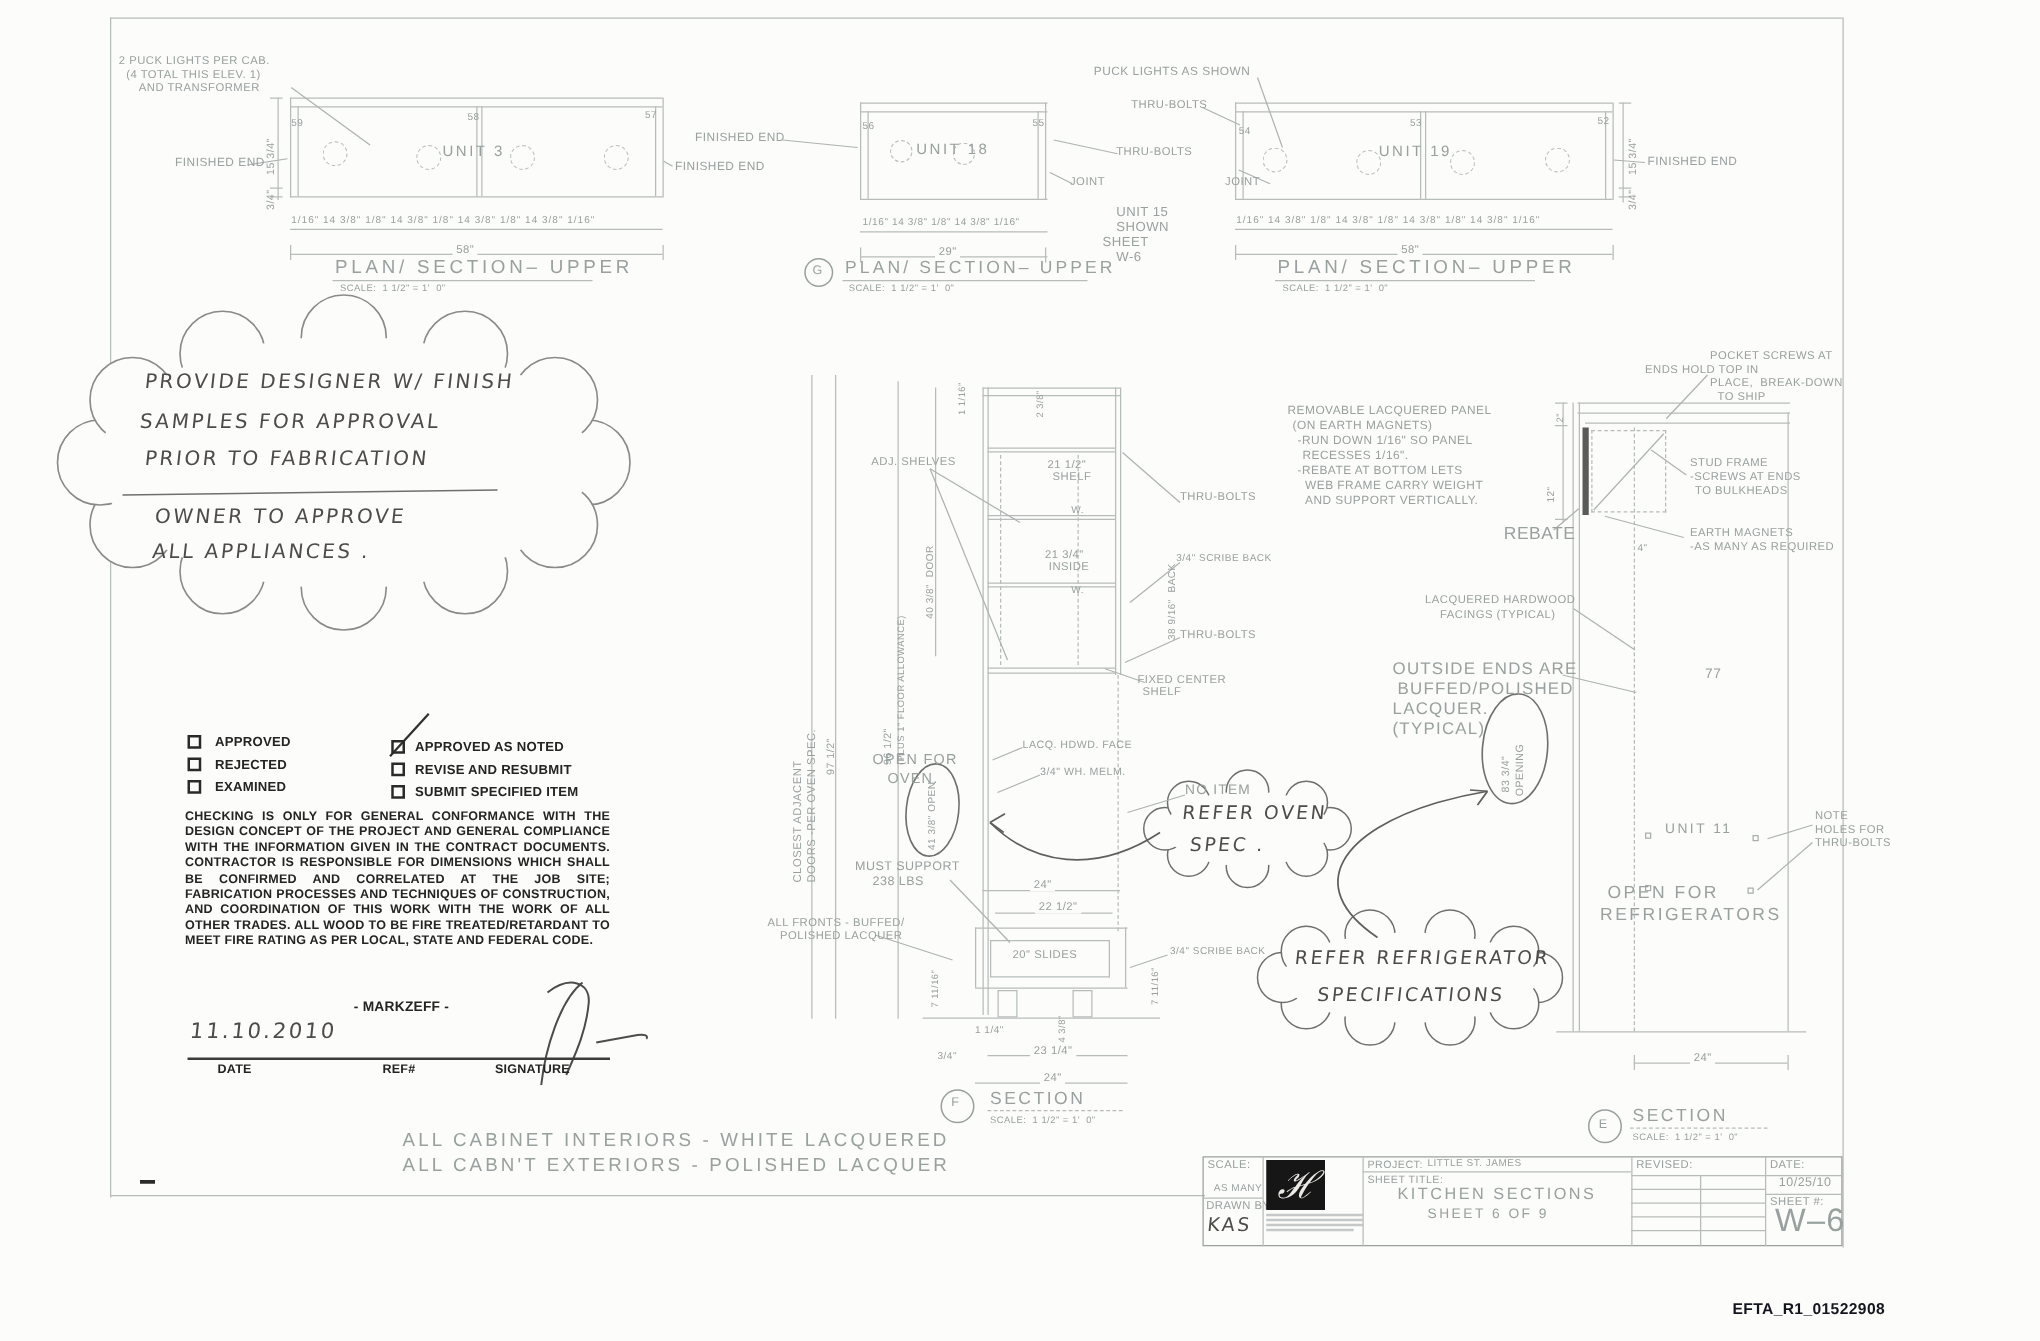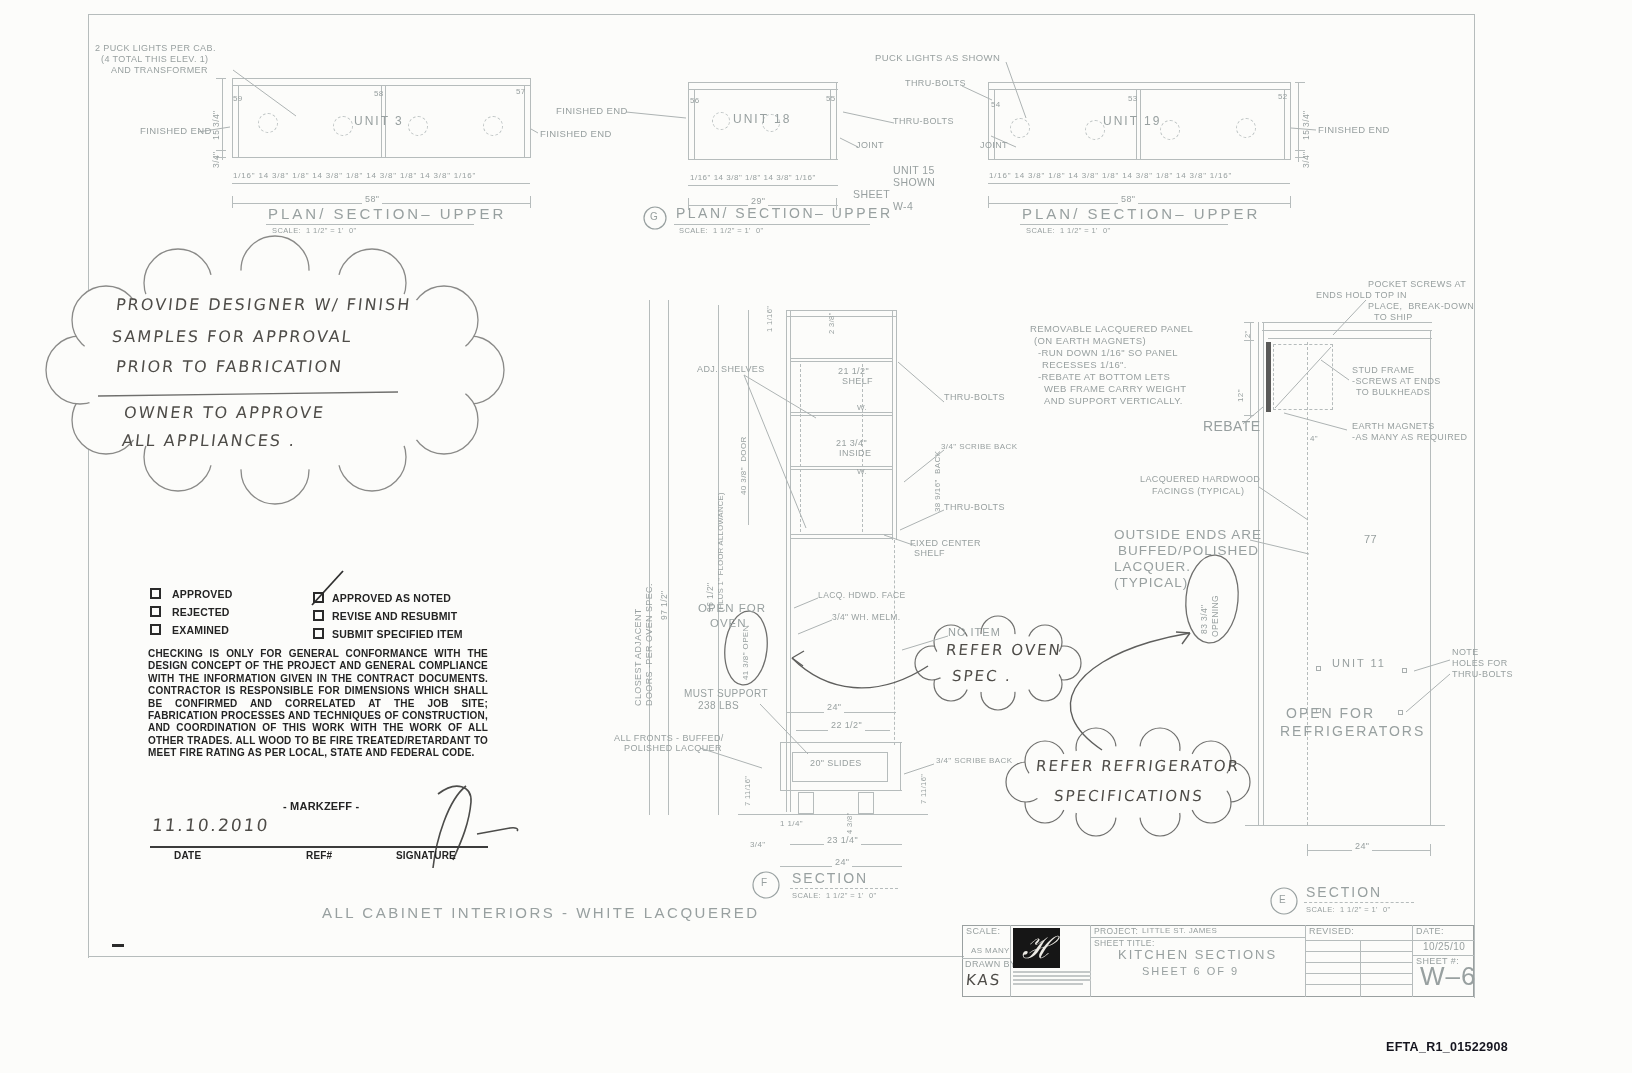--- a/index.html
+++ b/index.html
@@ -205,22 +205,22 @@
   <span class="t" style="left:676px;top:206px;font-size:14px;letter-spacing:2.5px">PLAN/ SECTION– UPPER</span>
   <i class="hl" style="left:674px;top:224px;width:196px"></i>
   <span class="t" style="left:679px;top:227px;font-size:7.5px">SCALE:  1 1/2" = 1'  0"</span>
   <span class="t" style="left:905px;top:79px;font-size:9px">THRU-BOLTS</span>
   <span class="t" style="left:893px;top:117px;font-size:9px">THRU-BOLTS</span>
   <span class="t" style="left:856px;top:141px;font-size:9px">JOINT</span>
   <span class="t" style="left:980px;top:141px;font-size:9px">JOINT</span>
   <span class="t" style="left:875px;top:53px;font-size:9.5px">PUCK LIGHTS AS SHOWN</span>
   <span class="t" style="left:893px;top:165px;font-size:10.5px">UNIT 15</span>
   <span class="t" style="left:893px;top:177px;font-size:10.5px">SHOWN</span>
-  <span class="t" style="left:853px;top:189px;font-size:10.5px">SHEET</span>
-  <span class="t" style="left:893px;top:201px;font-size:10.5px">W-4</span>
+  <span class="t" style="left:882px;top:189px;font-size:10.5px">SHEET</span>
+  <span class="t" style="left:893px;top:201px;font-size:10.5px">W-6</span>
 
   <i class="hl" style="left:988px;top:82px;width:302px"></i>
   <i class="hl" style="left:988px;top:89px;width:302px"></i>
   <i class="hl" style="left:988px;top:159px;width:302px"></i>
   <i class="vl" style="left:988px;top:82px;height:78px"></i>
   <i class="vl" style="left:994px;top:89px;height:70px"></i>
   <i class="vl" style="left:1136px;top:89px;height:70px"></i>
   <i class="vl" style="left:1140px;top:89px;height:70px"></i>
   <i class="vl" style="left:1284px;top:89px;height:70px"></i>
   <i class="vl" style="left:1290px;top:82px;height:78px"></i>
@@ -416,20 +416,21 @@
   <i class="hl" style="left:1307px;top:850px;width:123px"></i>
   <i class="vl" style="left:1307px;top:844px;height:12px"></i>
   <i class="vl" style="left:1430px;top:844px;height:12px"></i>
   <span class="t onln" style="left:1352px;top:842px;font-size:9px">24"</span>
   <span class="t" style="left:1279px;top:895px;font-size:10px">E</span>
   <span class="t" style="left:1306px;top:885px;font-size:14px;letter-spacing:2px">SECTION</span>
   <i class="hl hld" style="left:1304px;top:902px;width:110px"></i>
   <span class="t" style="left:1306px;top:906px;font-size:7.5px">SCALE:  1 1/2" = 1'  0"</span>
 
   <span class="t" style="left:322px;top:905px;font-size:15px;letter-spacing:2.5px">ALL CABINET INTERIORS - WHITE LACQUERED</span>
+  <span class="t" style="left:322px;top:925px;font-size:15px;letter-spacing:2.5px">ALL CABN'T EXTERIORS - POLISHED LACQUER</span>
 
   <div class="box" style="left:962px;top:925px;width:512px;height:72px;border-color:#9aa0a0;z-index:1"></div>
   <i class="vl" style="left:1010px;top:925px;height:72px"></i>
   <i class="vl" style="left:1090px;top:925px;height:72px"></i>
   <i class="vl" style="left:1305px;top:925px;height:72px"></i>
   <i class="vl" style="left:1412px;top:925px;height:72px"></i>
   <i class="hl" style="left:962px;top:958px;width:48px"></i>
   <i class="hl" style="left:1090px;top:937px;width:215px"></i>
   <i class="hl" style="left:1305px;top:940px;width:107px"></i>
   <i class="hl" style="left:1305px;top:951px;width:107px"></i>

